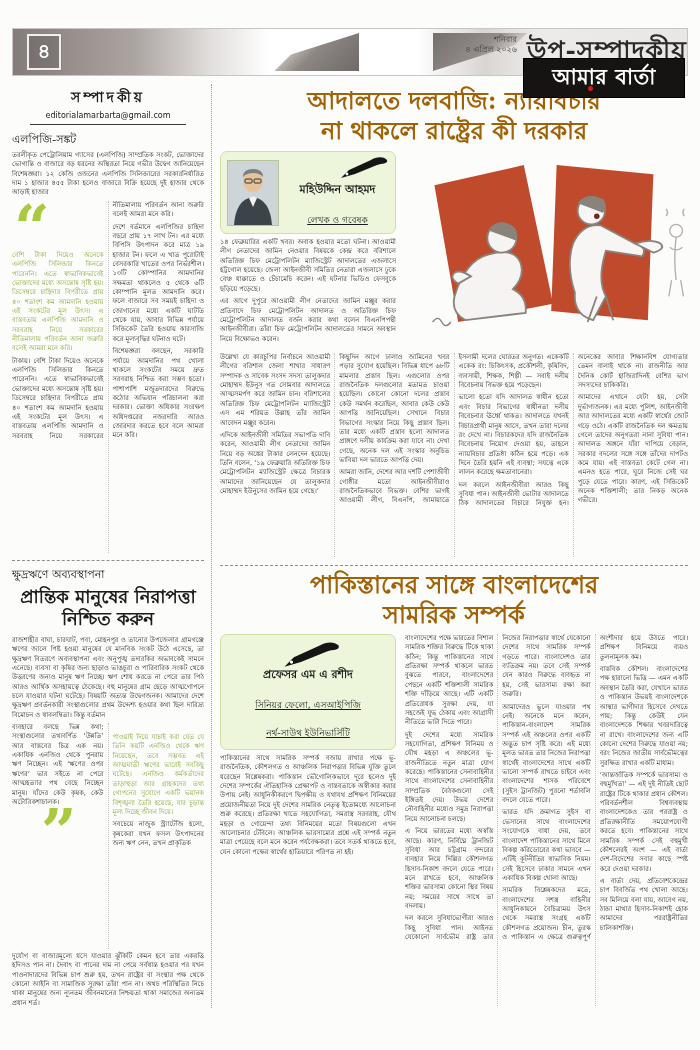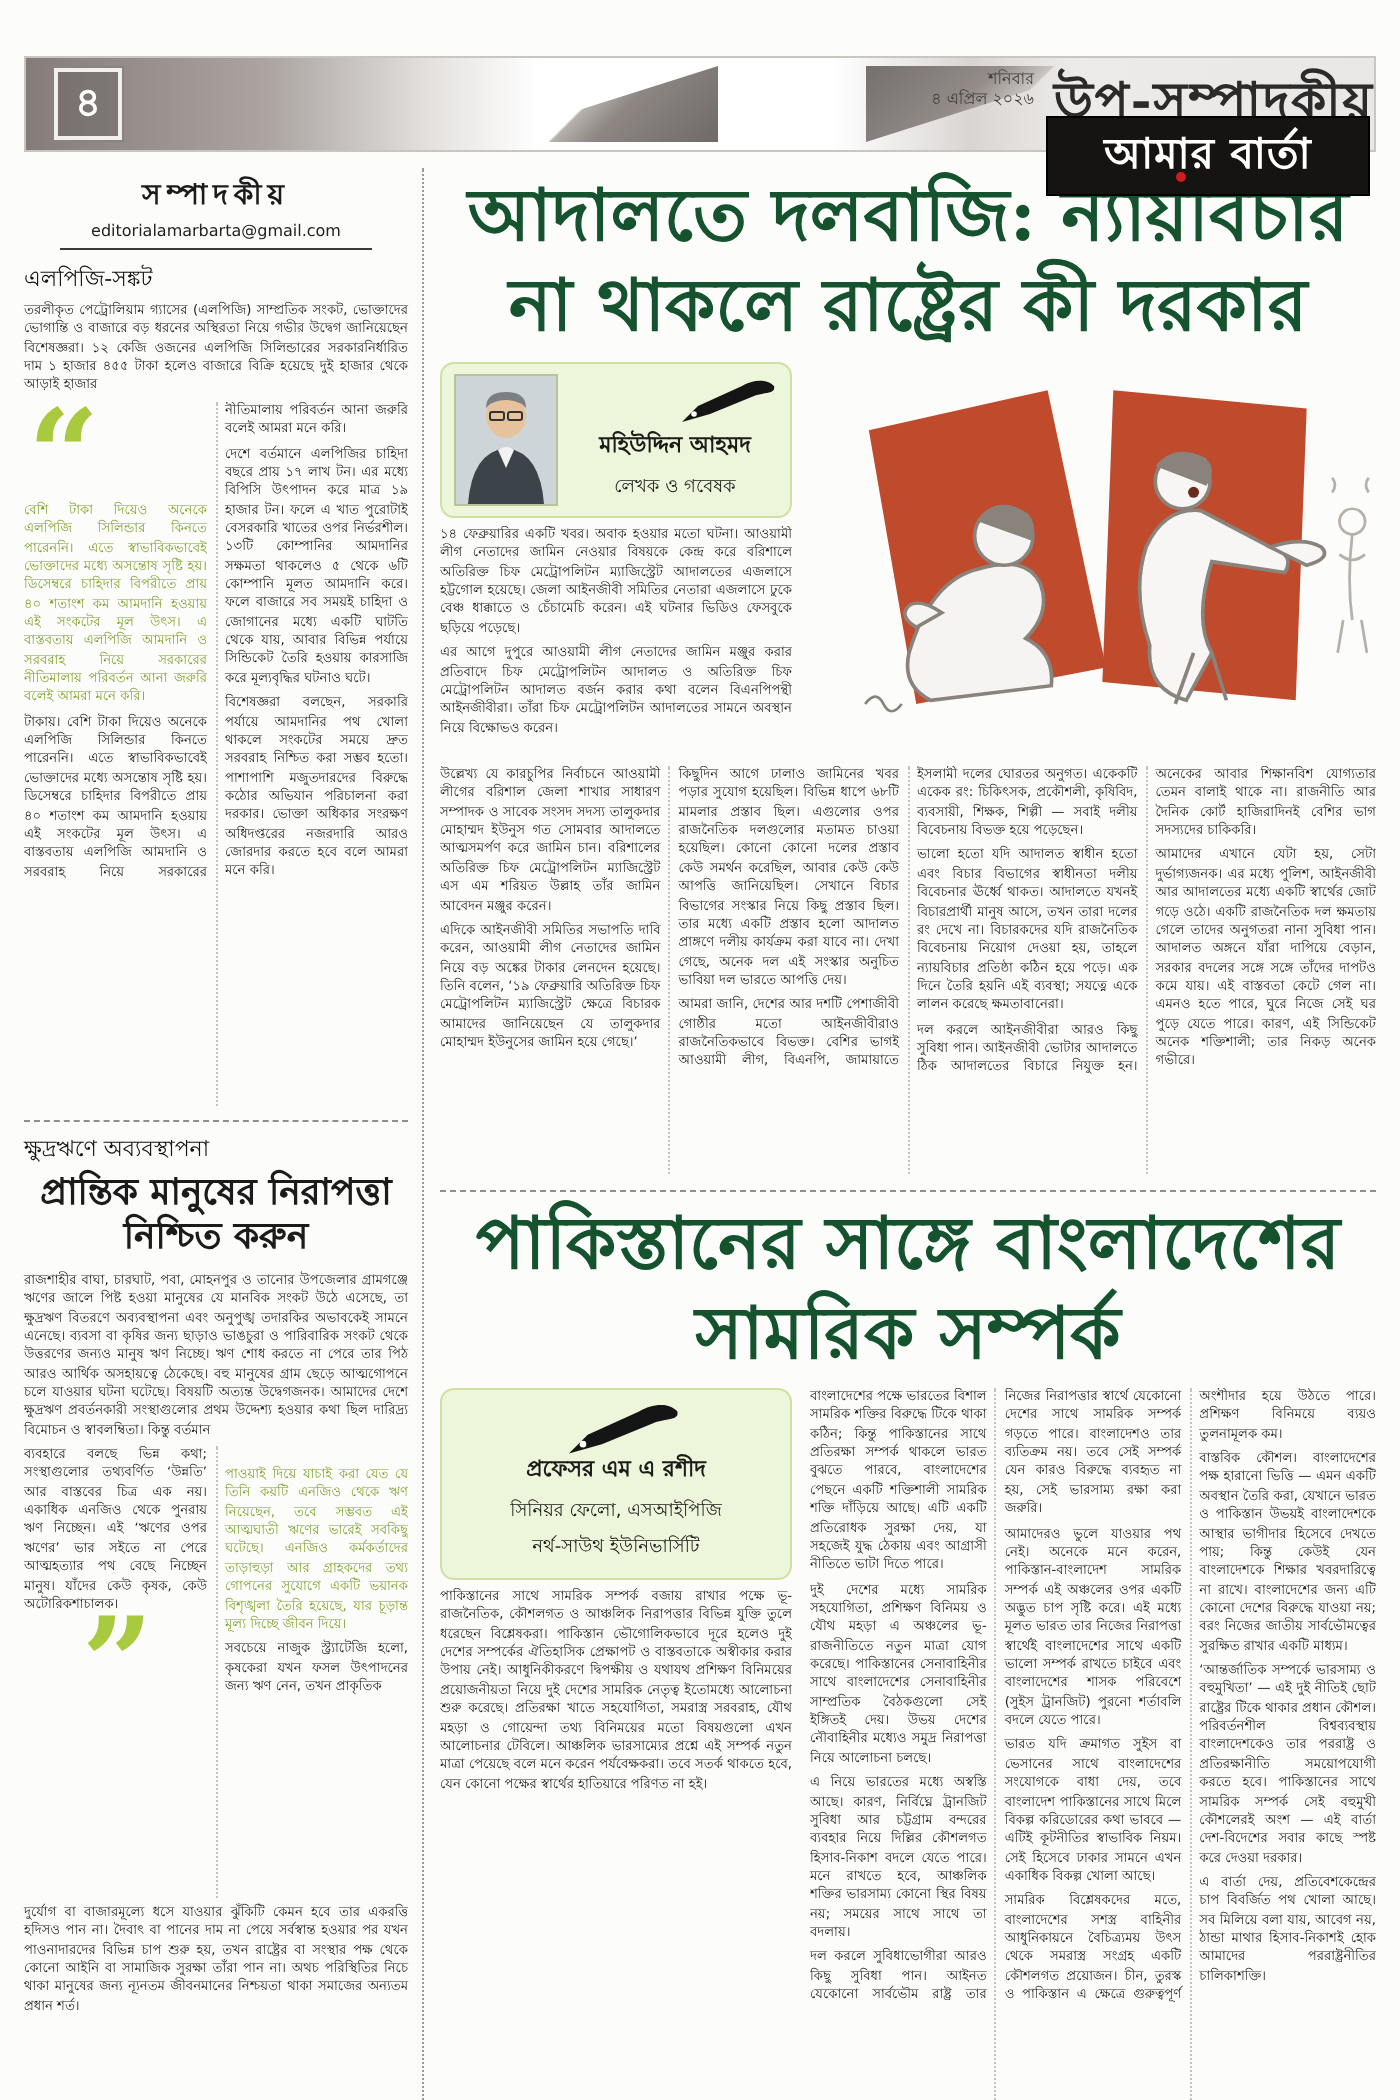--- a/index.html
+++ b/index.html
@@ -55,30 +55,30 @@
   .twocol{columns:2;column-gap:9px;column-rule:1px dotted #c2c2c2;overflow:hidden;margin-top:3px;}
   .tc1{height:352px;}
   .tc2{height:226px;}
   .bigquote{display:block;font-size:62px;line-height:.55;height:38px;font-family:"DejaVu Serif",serif;font-weight:bold;color:#a9c93e;margin:10px 0 2px 2px;}
   .bigquote.close{text-align:center;height:44px;margin-top:8px;}
   .greentext{color:#7ea32c;}
   .ed-divider{border:0;border-top:1px dashed #8f8f8f;margin:7px 0 5px;}
   .ed-footer{margin-top:3px;}
 
   
-  .a-headline{font-size:36px;font-weight:bold;text-align:center;line-height:1.25;margin:2px 0 4px;font-family:"DejaVu Serif",serif;color:#14532d;}
+  .a-headline{font-size:24px;font-weight:bold;text-align:center;line-height:1.25;margin:2px 0 4px;font-family:"DejaVu Serif",serif;color:#a16207;}
   .row1{display:flex;gap:22px;margin-top:5px;height:196px;overflow:hidden;}
   .authcol{width:176px;flex:0 0 176px;display:flex;flex-direction:column;}
   .author-box{
     background:#edf5da;border:1px solid #cfe0a4;border-radius:7px;
     padding:5px 6px;display:flex;gap:7px;align-items:center;margin-bottom:4px;
   }
   .author-box .who{flex:1;text-align:center;}
   .a-name{font-size:11px;font-weight:bold;display:block;margin-top:2px;}
-  .a-role{font-size:9px;display:block;margin-top:3px;}
+  .a-role{font-size:9px;display:block;margin-top:13px;text-decoration:underline;}
   .photo{width:50px;height:64px;border:1px solid #b8c39a;background:#cdd5d9;flex:0 0 50px;}
   .penwrap{display:block;height:22px;text-align:right;}
   .author-box2{
     background:#edf5da;border:1px solid #cfe0a4;border-radius:7px;
     padding:7px 8px 8px;text-align:center;margin-bottom:4px;
   }
   .cartoon{flex:1;position:relative;overflow:hidden;}
   .fourcol{columns:4;column-gap:9px;column-rule:1px dotted #c2c2c2;height:204px;overflow:hidden;margin-top:6px;}
   .art-divider{border:0;border-top:1px dashed #8f8f8f;margin:8px 0 4px;}
   .row2{display:flex;gap:9px;margin-top:4px;height:372px;overflow:hidden;}

